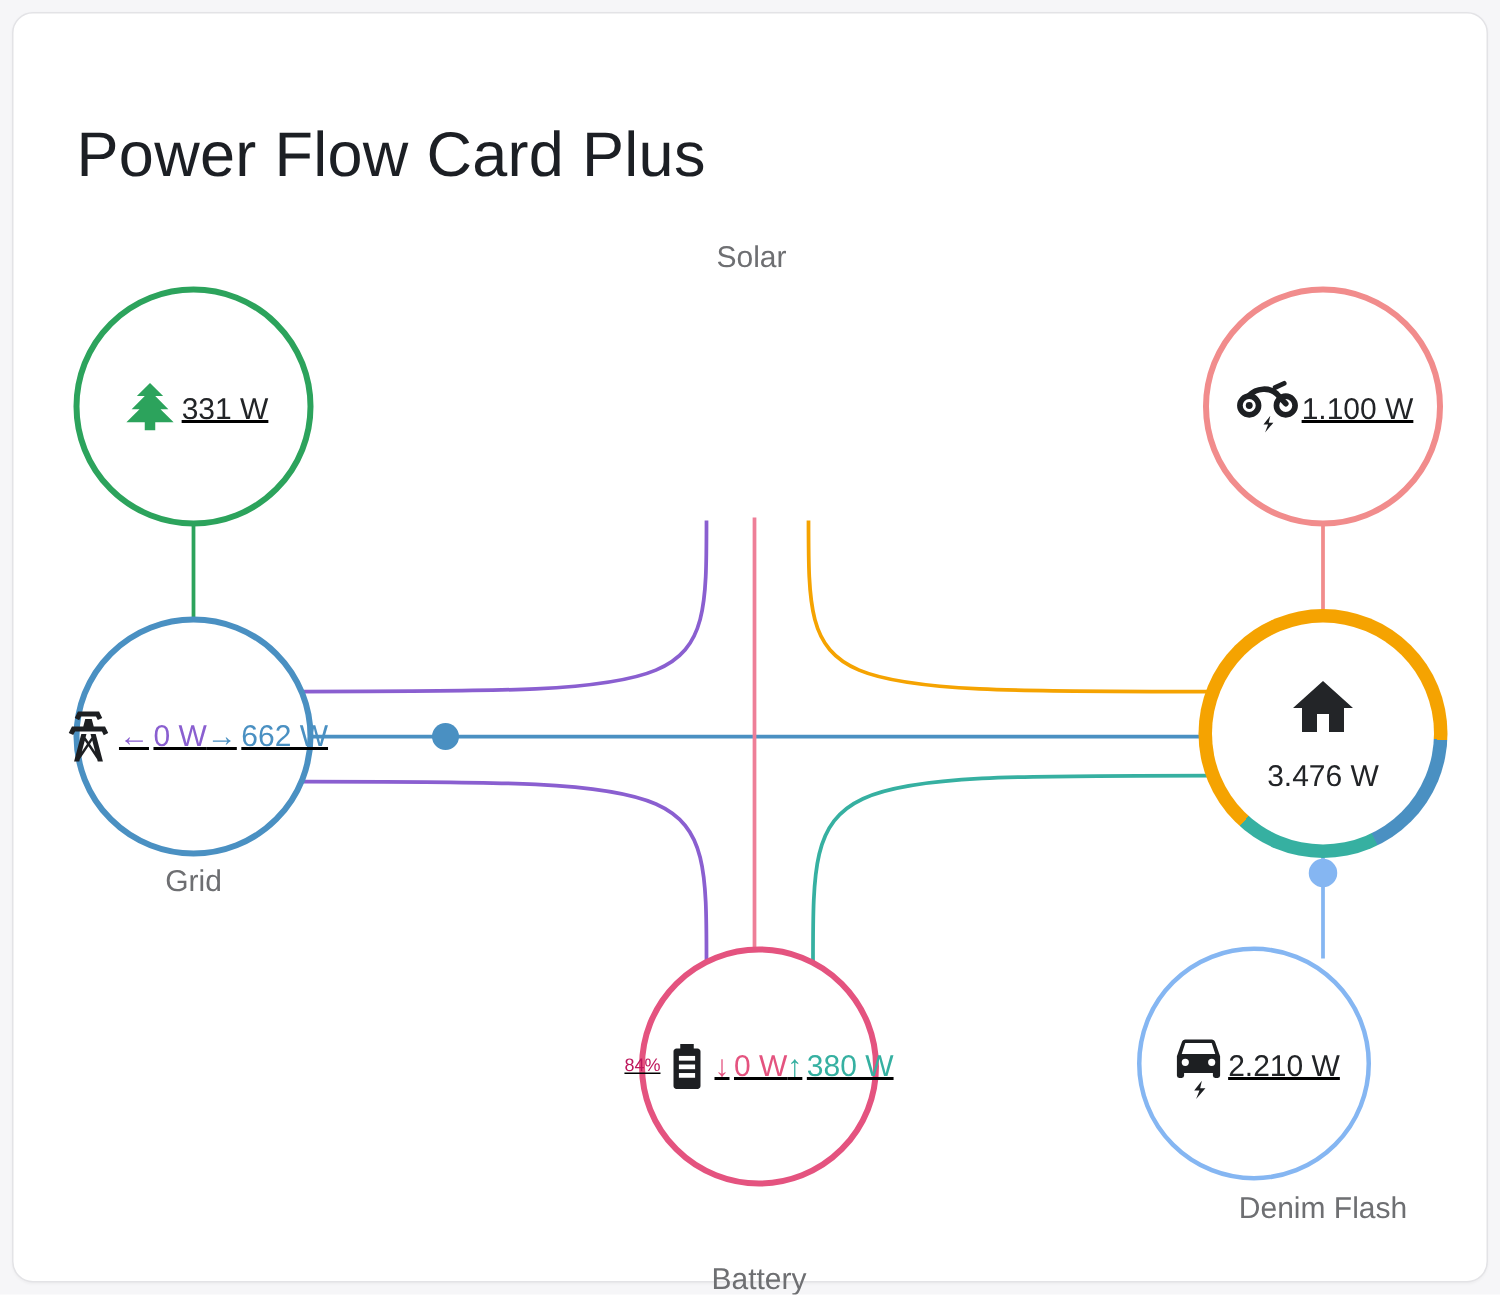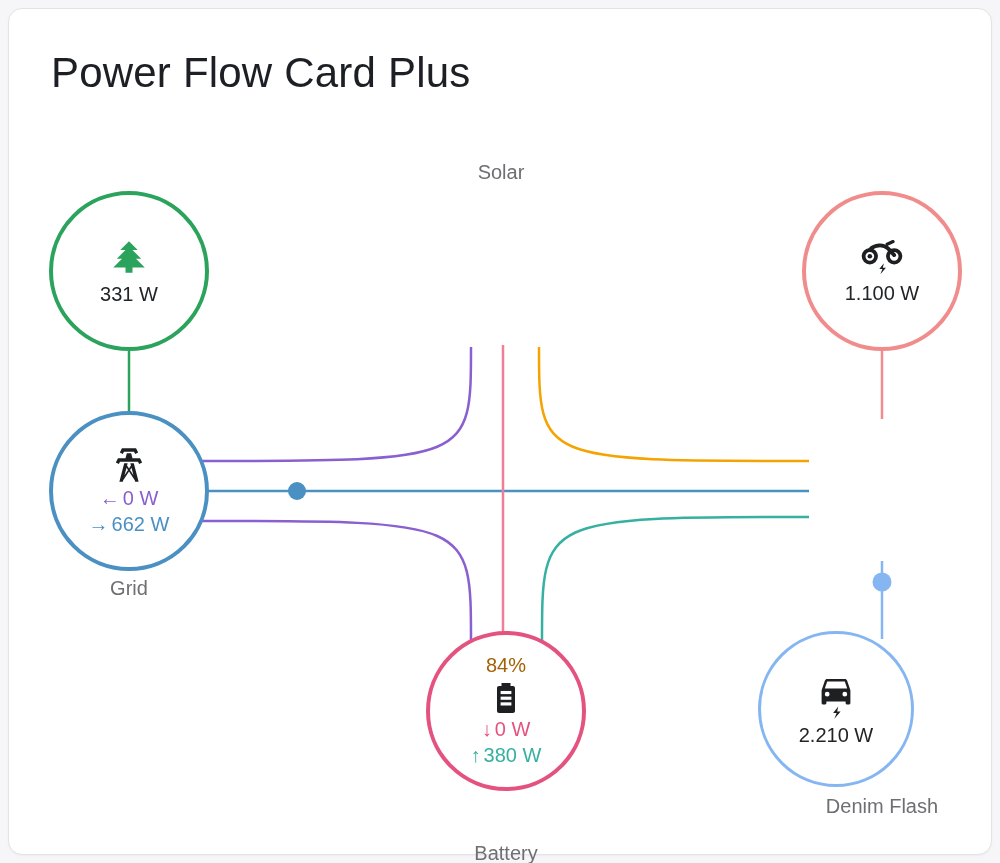--- a/index.html
+++ b/index.html
@@ -10,42 +10,43 @@
   }
   .stage{position:relative;width:1000px;height:863px;}
   .card{
     position:absolute;inset:8px;
     background:var(--color-card-bg,#fff);
     border:1px solid var(--color-card-border,#e3e3e6);
     border-radius:14px;
     box-shadow:0 1px 2px rgba(0,0,0,.04);
   }
   .card-title{
-    position:absolute;left:42px;top:40px;margin:0;
+    position:absolute;left:42px;top:70px;margin:0;
     font-size:42px;font-weight:400;letter-spacing:.2px;
     color:var(--color-text-primary,#1c1f24);
   }
   svg.flows{position:absolute;left:0;top:0;width:1000px;height:863px;z-index:1;}
   svg.flows path{fill:none;stroke-width:2.5px;}
   .fl-green{stroke:var(--color-non-fossil);}
   .fl-purple{stroke:var(--color-purple);}
   .fl-blue{stroke:var(--color-grid);}
   .fl-orange{stroke:var(--color-solar);}
   .fl-teal{stroke:var(--color-battery-discharge);}
   .fl-pink{stroke:var(--color-solar-battery-line);}
   .fl-salmon{stroke:var(--color-qivi);}
   .fl-lightblue{stroke:var(--color-denim);}
   .dot-blue{fill:var(--color-grid);}
   .dot-lightblue{fill:var(--color-denim);}
 
   .node{
     position:absolute;z-index:2;width:160px;height:160px;border-radius:50%;
     background:#fff;box-sizing:border-box;
-    display:flex;flex-direction:column;align-items:center;justify-content:center;
+    display:flex;align-items:center;justify-content:center;
     cursor:pointer;
+    text-decoration:underline;
   }
   .node .value{font-size:20px;color:#222427;margin-top:5px;white-space:nowrap;}
   .node .icon{display:flex;align-items:center;justify-content:center;color:#1d1f22;}
 
   .node-nonfossil{left:40px;top:182px;border:4px solid var(--color-non-fossil);}
   .node-solar{left:412px;top:182px;border:4px solid var(--color-solar);}
   .node-qivi{left:793px;top:182px;border:4px solid var(--color-qivi);text-align:right;}
   .node-grid{left:40px;top:402px;border:4px solid var(--color-grid);}
   .node-battery{left:417px;top:622px;border:4px solid var(--color-battery);}
   .node-denim{left:749px;top:622px;width:156px;height:156px;border:3px solid var(--color-denim);}
@@ -78,21 +79,21 @@
   .lbl-grid{left:20px;top:568px;}
   .lbl-battery{left:397px;top:833px;}
   .lbl-denim{left:773px;top:786px;}
 
   .io-line{font-size:20px;line-height:26px;white-space:nowrap;display:flex;align-items:center;}
   .io-line .arrow{margin-right:3px;}
   .io-export{color:var(--color-purple);}
   .io-import{color:var(--color-grid);}
   .io-charge{color:var(--color-battery);}
   .io-discharge{color:var(--color-battery-discharge);}
-  .soc{font-size:20px;color:#a16207;margin-bottom:3px;}
+  .soc{font-size:12px;color:#be185d;margin-bottom:3px;}
 </style>
 </head>
 <body>
 
 <div class="stage">
   <div class="card">
     <h1 class="card-title">Power Flow Card Plus</h1>
 
     <svg class="flows" viewBox="0 0 1000 863">
       <path class="fl-green" d="M120,336 L120,408"></path>
@@ -144,20 +145,30 @@
         <span class="arrow">←</span>
         <span>0 W</span>
       </span>
       <span class="io-line io-import">
         <span class="arrow">→</span>
         <span>662 W</span>
       </span>
     </div>
     <div class="node-label lbl-grid">Grid</div>
 
+    <div class="home-ring">
+      <div class="home-inner">
+        <span class="icon">
+          <svg width="48" height="48" viewBox="0 0 24 24">
+              <path fill="#232528" d="M10 20V14H14V20H19V12H22L12 3L2 12H5V20H10Z"></path>
+            </svg>
+        </span>
+        <span class="value">3.476 W</span>
+      </div>
+    </div>
 
     <div class="node node-battery">
       <span class="soc">84%</span>
       <span class="icon">
         <svg width="36" height="36" viewBox="0 0 24 24">
           <path fill="#1d1f22" d="M16.67 4H15V2H9v2H7.33C6.6 4 6 4.6 6 5.33v15.34C6 21.4 6.6 22 7.33 22h9.34c.73 0 1.33-.6 1.33-1.33V5.33C18 4.6 17.4 4 16.67 4Z"></path>
           <rect x="8.4" y="7.3" width="7.2" height="2.1" fill="#ffffff"></rect>
           <rect x="8.4" y="11.1" width="7.2" height="2.1" fill="#ffffff"></rect>
           <rect x="8.4" y="14.9" width="7.2" height="2.1" fill="#ffffff"></rect>
         </svg>

